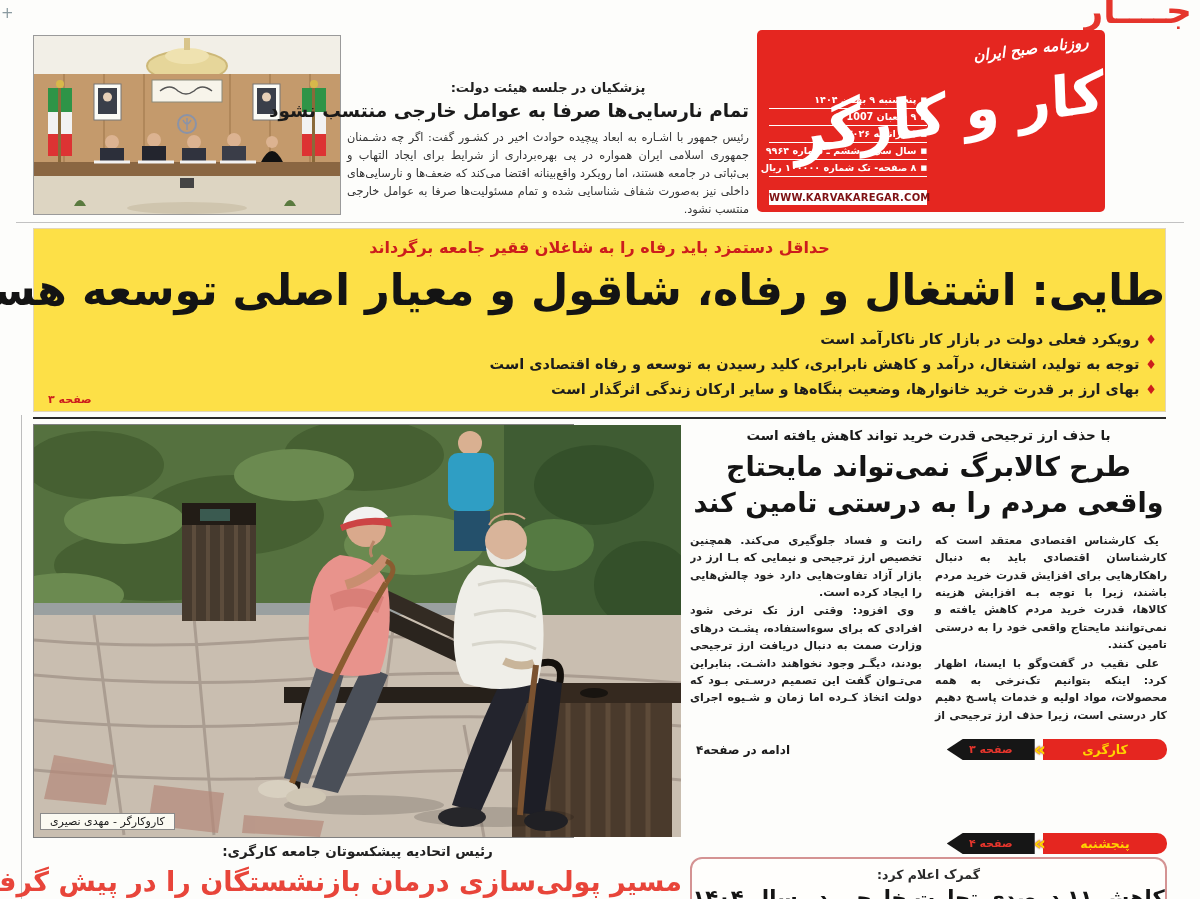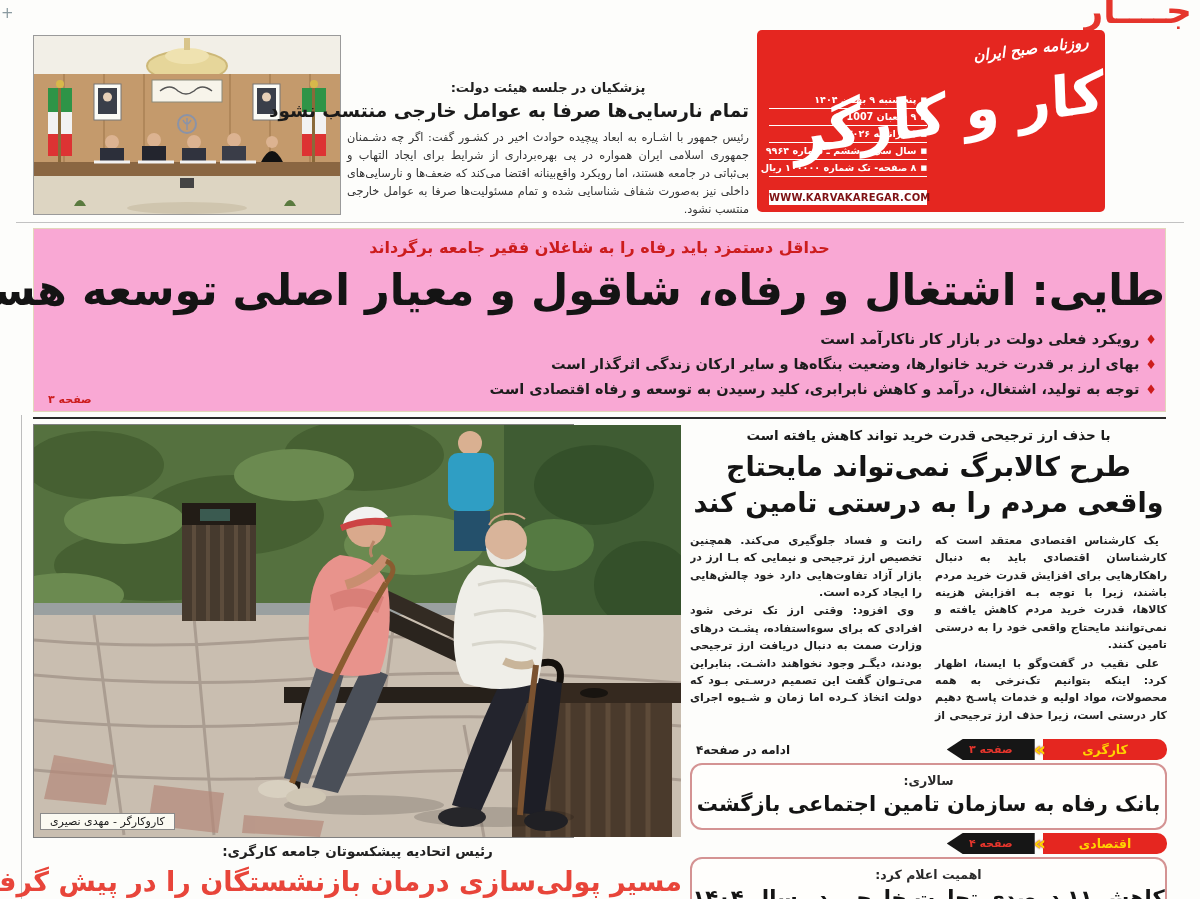--- a/index.html
+++ b/index.html
@@ -26,21 +26,21 @@
   
   .masthead { position:absolute; left:757px; top:30px; width:348px; height:182px; background:#e52620; border-radius:5px; }
   .masthead .tagline { position:absolute; top:10px; right:16px; color:#fff; font-weight:bold; font-style:italic; font-size:15px; transform:rotate(-7deg); direction:rtl; }
   .masthead .title { position:absolute; top:46px; right:0px; width:250px; text-align:center; color:#fff; font-weight:bold; font-size:56px; transform:rotate(-8deg) skewX(-6deg); direction:rtl; white-space:nowrap; }
   .masthead .dates { position:absolute; left:12px; top:62px; width:158px; direction:rtl; }
   .masthead .date-item { border-bottom:1px solid #fff; padding:2px 0 3px; color:#fff; font-weight:bold; font-size:9.6px; text-align:right; white-space:nowrap; }
   .masthead .date-item .sq { font-size:7px; margin-left:4px; vertical-align:1px; }
   .masthead .web { position:absolute; left:12px; bottom:7px; width:158px; background:#fff; color:#7e1114; font-weight:bold; font-size:10px; text-align:center; padding:2px 0; letter-spacing:0.2px; }
   .top-divider { position:absolute; left:16px; top:222px; width:1168px; height:1px; background:#c2c2c2; }
   
-  .lead-box { position:absolute; left:33px; top:228px; width:1133px; height:184px; background:#f9a8d4; border:1px solid #e2d6ba; direction:rtl; }
+  .lead-box { position:absolute; left:33px; top:228px; width:1133px; height:184px; background:#fde047; border:1px solid #e2d6ba; direction:rtl; }
   .lead-box .kicker { text-align:center; color:#cc1d1d; font-weight:bold; font-size:16px; padding-top:9px; }
   .lead-box .headline { text-align:center; font-weight:bold; font-size:43px; letter-spacing:-1px; margin-top:8px; white-space:nowrap; color:#141414; }
   .lead-box .bullets { margin-top:12px; padding-right:8px; }
   .lead-box .bullet { font-size:14.5px; font-weight:bold; line-height:24px; color:#1d1d1d; }
   .lead-box .diamond { color:#cc1d1d; margin-left:6px; font-size:13px; }
   .lead-box .page-ref { position:absolute; left:14px; bottom:5px; color:#cc1d1d; font-size:11px; font-weight:bold; }
   .mid-divider { position:absolute; left:33px; top:417px; width:1133px; height:2px; background:#2a2a2a; }
   .left-rule { position:absolute; left:21px; top:415px; width:1px; height:484px; background:#bdbdbd; }
   
   .park-photo { position:absolute; left:33px; top:424px; width:541px; height:414px; border:1px solid #808080; background:#c9beb0; }
@@ -148,22 +148,22 @@
     <div class="web">WWW.KARVAKAREGAR.COM</div>
   </div>
 
   <div class="top-divider"></div>
 
   <div class="lead-box">
     <div class="kicker">حداقل دستمزد باید رفاه را به شاغلان فقیر جامعه برگرداند</div>
     <div class="headline">طایی: اشتغال و رفاه، شاقول و معیار اصلی توسعه هستند</div>
     <div class="bullets">
       <div class="bullet"><span class="diamond">♦</span><span>رویکرد فعلی دولت در بازار کار  ناکارآمد است</span></div>
+      <div class="bullet"><span class="diamond">♦</span><span>توجه به تولید، اشتغال، درآمد و کاهش نابرابری، کلید رسیدن به توسعه و رفاه اقتصادی است</span></div>
       <div class="bullet"><span class="diamond">♦</span><span>بهای ارز بر قدرت خرید خانوارها، وضعیت بنگاه‌ها و سایر ارکان زندگی اثرگذار است</span></div>
-      <div class="bullet"><span class="diamond">♦</span><span>توجه به تولید، اشتغال، درآمد و کاهش نابرابری، کلید رسیدن به توسعه و رفاه اقتصادی است</span></div>
     </div>
     <div class="page-ref">صفحه ۳</div>
   </div>
 
   <div class="mid-divider"></div>
   <div class="left-rule"></div>
 
   <div class="park-photo">
     <svg width="647" height="412" viewBox="0 0 647 412">
       <rect x="0" y="0" width="647" height="186" fill="#55713f"></rect>
@@ -273,32 +273,28 @@
 
     </div>
     <div class="continue">ادامه در صفحه۴</div>
   </div>
 
   <div class="brief-tag tag1">
     <div class="pageflag">صفحه ۳</div>
     <div class="chev">«</div>
     <div class="cat">کارگری</div>
   </div>
-  <div class="brief-box box1">
-    <div class="kicker">سالاری:</div>
-    <div class="headline">بانک رفاه به سازمان تامین اجتماعی بازگشت</div>
-  </div>
 
   <div class="brief-tag tag2">
     <div class="pageflag">صفحه ۴</div>
     <div class="chev">«</div>
-    <div class="cat">اقتصادی</div>
+    <div class="cat">پنجشنبه</div>
   </div>
   <div class="brief-box box2">
-    <div class="kicker">اهمیت اعلام کرد:</div>
+    <div class="kicker">گمرک اعلام کرد:</div>
     <div class="headline">کاهش ۱۱ درصدی تجارت خارجی در سال ۱۴۰۴</div>
   </div>
 
   <div class="retirees">
     <div class="kicker">رئیس اتحادیه پیشکسوتان جامعه کارگری:</div>
     <div class="headline">مسیر پولی‌سازی درمان بازنشستگان را در پیش گرفته‌ایم</div>
   </div>
 
 </div>
 

